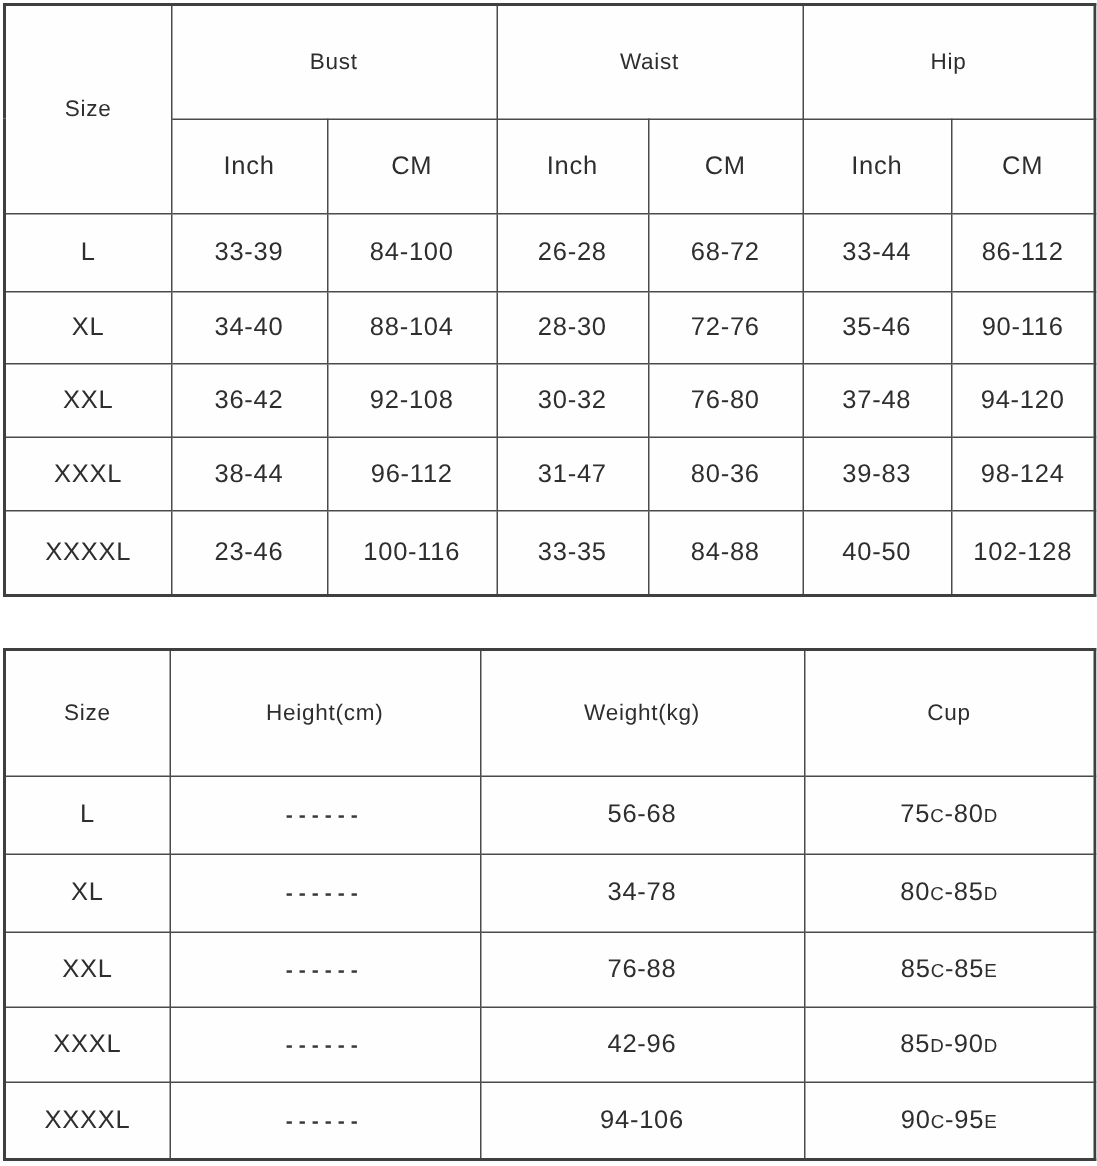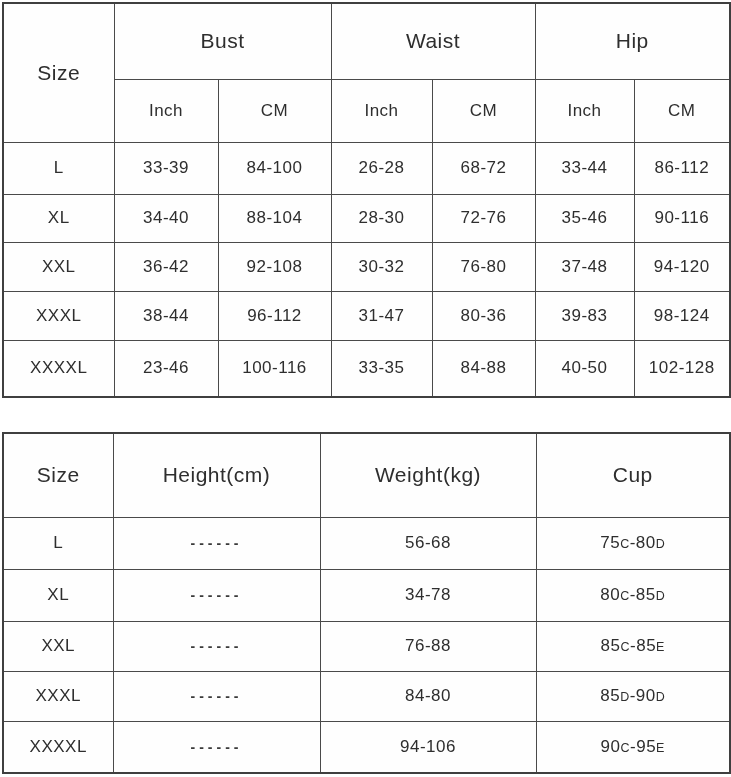--- a/index.html
+++ b/index.html
@@ -25,21 +25,21 @@
     border: 1.5px solid #4a4a4a;
     text-align: center;
     vertical-align: middle;
     font-size: 17px;
     letter-spacing: 0.5px;
     padding: 0;
     overflow: hidden;
     white-space: nowrap;
   }
   .hdr {
-    font-size: 21px;
+    font-size: 15px;
   }
   #table1 {
     left: 2px;
     top: 2px;
     width: 727px;
   }
   #table2 {
     left: 2px;
     top: 432px;
     width: 727px;
@@ -159,21 +159,21 @@
   </tr>
   <tr style="height:50px">
     <td>XXL</td>
     <td class="dash-cell">------</td>
     <td>76-88</td>
     <td class="cup-fmt">85<span class="cup-letter">C</span>-85<span class="cup-letter">E</span></td>
   </tr>
   <tr style="height:50px">
     <td>XXXL</td>
     <td class="dash-cell">------</td>
-    <td>84-80</td>
+    <td>42-96</td>
     <td class="cup-fmt">85<span class="cup-letter">D</span>-90<span class="cup-letter">D</span></td>
   </tr>
   <tr style="height:52px">
     <td>XXXXL</td>
     <td class="dash-cell">------</td>
     <td>94-106</td>
     <td class="cup-fmt">90<span class="cup-letter">C</span>-95<span class="cup-letter">E</span></td>
   </tr>
 </tbody>
   </table>

